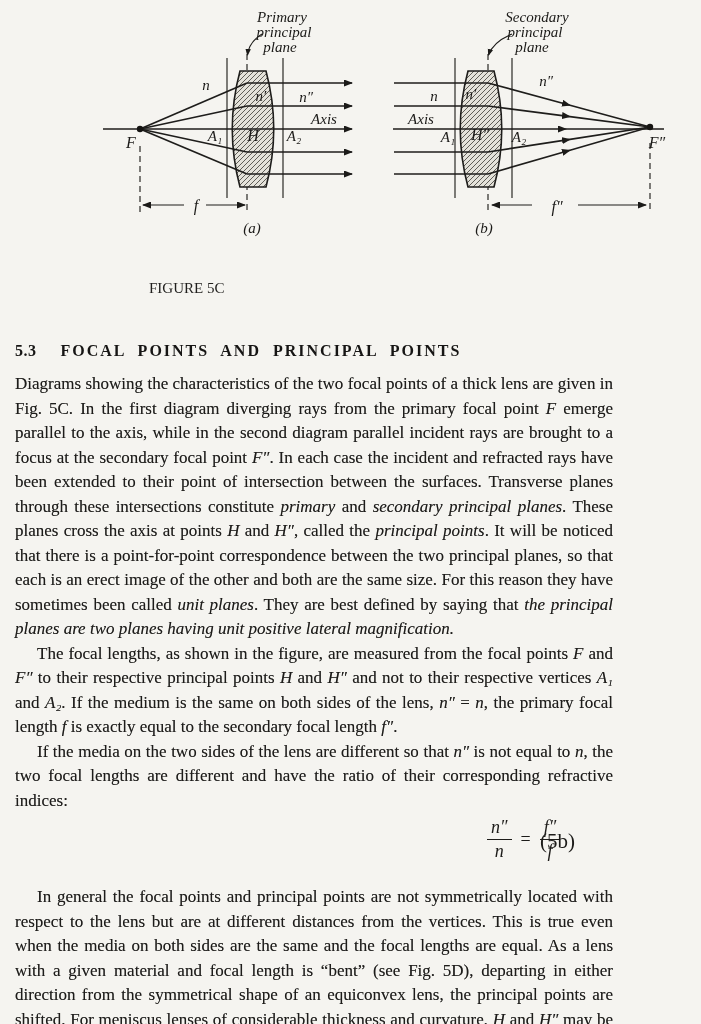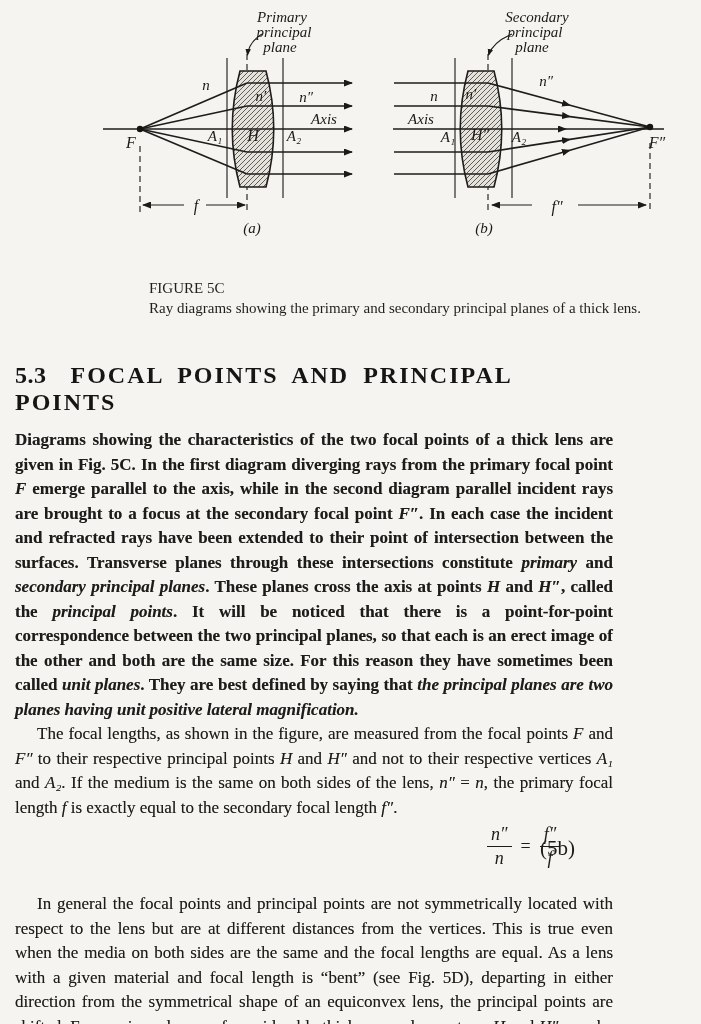--- a/index.html
+++ b/index.html
@@ -20,27 +20,27 @@
   .leader{stroke:#1e1d1b;stroke-width:1.1;fill:none;}
   .lens{fill:url(#hatch);stroke:#1e1d1b;stroke-width:1.6;}
   .dot{fill:#151412;}
   .lbl{font:italic 15px "Liberation Serif","DejaVu Serif",serif;fill:#1b1a18;text-anchor:middle;}
   .lbl-lg{font-size:16px;}
 
   
   .textcol{padding:0 15px;margin-top:30px;}
   .caption{margin:6px 0 0 134px;width:497px;font-size:15px;line-height:20px;color:#201f1d;}
   .cap-text{text-align:justify;}
-  .heading{margin:44px 0 0 0;font-size:24px;font-weight:bold;letter-spacing:2px;word-spacing:6px;color:#161514;}
+  .heading{margin:44px 0 0 0;font-size:16px;font-weight:bold;letter-spacing:2px;word-spacing:6px;color:#161514;}
   .sec-num{display:inline-block;margin-right:24px;letter-spacing:0.5px;}
   p.body{
     margin:0;font-size:17px;line-height:24.5px;text-align:justify;
     color:#1d1c1a;text-shadow:0 0 .4px rgba(20,20,20,.45);
   }
-  p.p-first{margin-top:12px;font-weight:bold;}
+  p.p-first{margin-top:12px;}
   p.indent{text-indent:22px;font-family:Liberation Serif, serif;}
   .equation{position:relative;height:56px;margin-top:2px;}
   .eq-group{
     position:absolute;left:472px;top:2px;display:inline-flex;align-items:center;
     font-size:18px;font-style:italic;
   }
   .frac{display:inline-flex;flex-direction:column;align-items:center;line-height:1.15;}
   .frac .num{border-bottom:1.4px solid #1d1c1a;padding:0 4px 1px 4px;}
   .frac .den{padding-top:1px;}
   .eq-sign{margin:0 9px;font-style:normal;}
@@ -154,29 +154,29 @@
       <text class="lbl lbl-lg" x="657" y="148">F″</text>
       <text class="lbl lbl-lg" x="557" y="212">f″</text>
       <text class="lbl" x="484" y="233">(b)</text>
     </g>
   </svg>
 
   <div class="textcol">
 
     <div class="caption">
       <div class="cap-title">FIGURE 5C</div>
-      <div class="cap-text">Ray diagrams showing the primary and secondary principal planes of a thick lens.</div>
     </div>
 
     <div class="heading">
       <span class="sec-num">5.3</span><span class="sec-title">FOCAL POINTS AND PRINCIPAL POINTS</span>
     </div>
 
     <p class="body p-first">Diagrams showing the characteristics of the two focal points of a thick lens are given in Fig. 5C. In the first diagram diverging rays from the primary focal point <i>F</i> emerge parallel to the axis, while in the second diagram parallel incident rays are brought to a focus at the secondary focal point <i>F″</i>. In each case the incident and refracted rays have been extended to their point of intersection between the surfaces. Transverse planes through these intersections constitute <i>primary</i> and <i>secondary principal planes</i>. These planes cross the axis at points <i>H</i> and <i>H″</i>, called the <i>principal points</i>. It will be noticed that there is a point-for-point correspondence between the two principal planes, so that each is an erect image of the other and both are the same size. For this reason they have sometimes been called <i>unit planes</i>. They are best defined by saying that <i>the principal planes are two planes having unit positive lateral magnification.</i></p>
     <p class="body indent">The focal lengths, as shown in the figure, are measured from the focal points <i>F</i> and <i>F″</i> to their respective principal points <i>H</i> and <i>H″</i> and not to their respective vertices <i>A₁</i> and <i>A₂</i>. If the medium is the same on both sides of the lens, <i>n″</i> = <i>n</i>, the primary focal length <i>f</i> is exactly equal to the secondary focal length <i>f″</i>.</p>
+    <p class="body indent">If the media on the two sides of the lens are different so that <i>n″</i> is not equal to <i>n</i>, the two focal lengths are different and have the ratio of their corresponding refractive indices:</p>
 
     <div class="equation">
       <span class="eq-group">
         <span class="frac">
           <span class="num">n″</span>
           <span class="den">n</span>
         </span>
         <span class="eq-sign">=</span>
         <span class="frac">
           <span class="num">f″</span>

